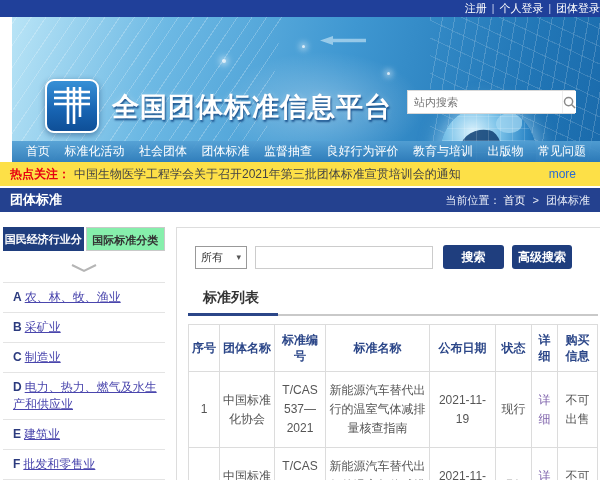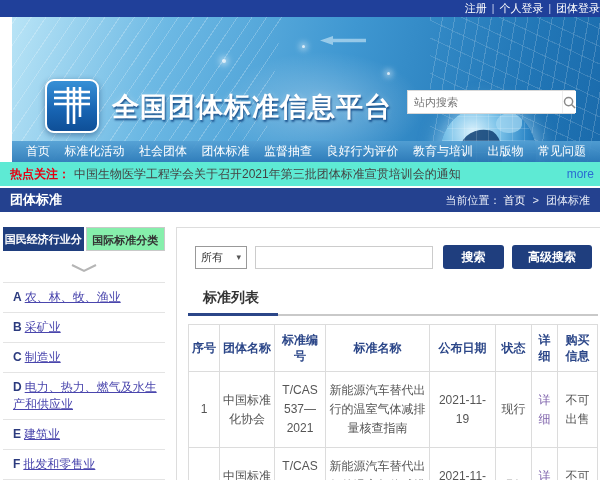--- a/index.html
+++ b/index.html
@@ -57,22 +57,22 @@
   .site-search .mag-btn { width:24px; height:100%; border:0; background:#fff; cursor:pointer;
     display:flex; align-items:center; justify-content:center; border-left:1px solid #eee; }
 
   
   .navbar { position:absolute; left:0; bottom:0; width:100%; height:21px; z-index:3;
     background:linear-gradient(180deg, rgba(84,160,212,.92) 0%, rgba(45,122,184,.92) 100%);
     display:flex; align-items:center; justify-content:space-between; padding:0 14px; }
   .navbar a { color:#fff; font-size:12px; text-decoration:none; white-space:nowrap; cursor:pointer; }
 
   
-  .hotnews { height:24px; background:#5eead4; display:flex; align-items:center;
-    padding:0 6px 0 10px; }
+  .hotnews { height:24px; background:#fde047; display:flex; align-items:center;
+    padding:0 24px 0 10px; }
   .hotnews .label { color:#e60012; font-weight:bold; font-size:12px; white-space:nowrap; }
   .hotnews .headline { color:#444; font-size:12px; margin-left:4px; text-decoration:none;
     white-space:nowrap; overflow:hidden; text-overflow:ellipsis; max-width:440px; }
   .hotnews .more { margin-left:auto; color:#2a6bd2; font-size:12px; text-decoration:none; }
 
   .gapline { height:2px; background:#fff; }
 
   
   .crumbbar { height:24px; background:#24418f; display:flex; align-items:center;
     justify-content:space-between; padding:0 10px; }
@@ -106,21 +106,21 @@
   .filter-row { display:flex; align-items:center; margin-bottom:20px; padding-left:7px; }
   .select-box { width:52px; height:23px; border:1px solid #999; display:flex; align-items:center;
     justify-content:space-between; padding:0 5px; font-size:11px; color:#333; cursor:pointer;
     background:#fff; }
   .select-box .chev { color:#555; font-size:9px; }
   .kw-input { width:178px; height:23px; border:1px solid #ccc; margin-left:8px; padding:0 6px;
     font-size:12px; color:#333; outline:none; font-family:"Liberation Sans",sans-serif; }
   .btn { height:24px; border:0; border-radius:3px; background:#1f3e7e; color:#fff;
     font-size:12px; font-weight:bold; cursor:pointer; font-family:"Liberation Sans",sans-serif; }
   .btn.search { width:61px; margin-left:10px; }
-  .btn.adv { width:80px; margin-left:8px; }
+  .btn.adv { width:60px; margin-left:8px; }
 
   .list-title { font-size:14px; font-weight:bold; color:#333; margin-left:15px; }
   .title-rule { position:relative; height:2px; background:#c9c9c9; margin-top:7px; }
   .title-rule::before { content:""; position:absolute; left:0; top:-1px; width:90px; height:3px;
     background:#2b4688; }
 
   table.std { width:100%; border-collapse:collapse; margin-top:8px; table-layout:fixed; }
   table.std th { border:1px solid #dcdcdc; color:#2b4688; font-size:12px; font-weight:bold;
     padding:7px 2px; line-height:16px; text-align:center; }
   table.std td { border:1px solid #dcdcdc; color:#555; font-size:12px; text-align:center;

